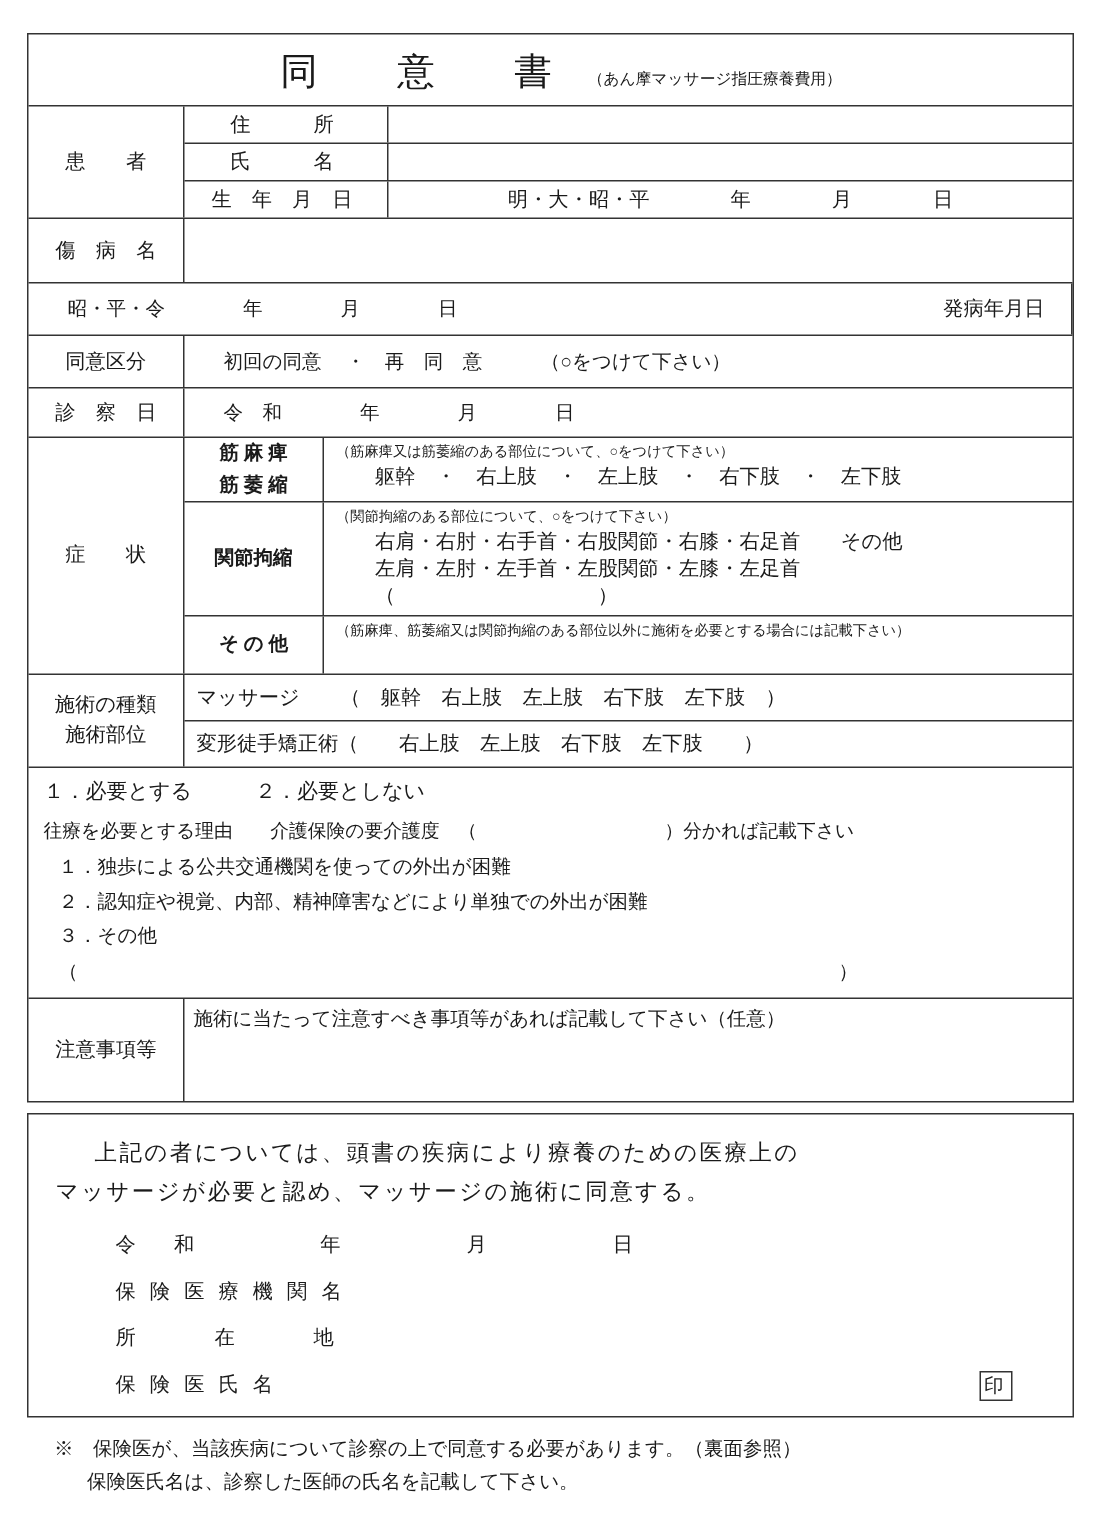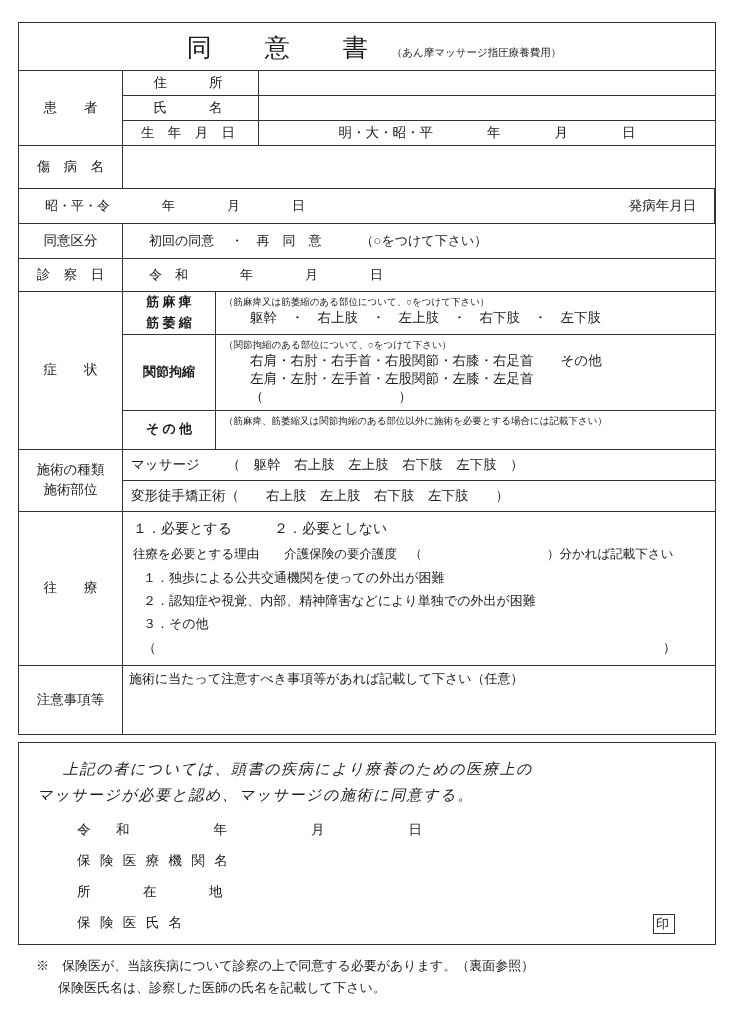--- a/index.html
+++ b/index.html
@@ -97,21 +97,20 @@
     width: 698px;
     padding: 14px 18px 12px 18px;
     min-height: 196px;
     position: relative;
   }
   .statement p {
     margin: 0;
     font-size: 15px;
     letter-spacing: 1.6px;
     line-height: 1.7;
-    font-style: italic;
   }
   .sig-line {
     font-size: 13.5px;
     letter-spacing: 6px;
     margin-top: 13px;
     padding-left: 40px;
   }
   .seal {
     position: absolute;
     right: 22px;
@@ -239,21 +238,20 @@
         <div class="sub-row" style="height:30px">
           <div class="valuefield" style="display:flex;align-items:center">マッサージ　　（　躯幹　右上肢　左上肢　右下肢　左下肢　）</div>
         </div>
         <div class="sub-row" style="height:30px">
           <div class="valuefield" style="display:flex;align-items:center">変形徒手矯正術（　　右上肢　左上肢　右下肢　左下肢　　）</div>
         </div>
       </div>
     </div>
 
     <div class="row">
-      <div class="cell label-cell">往　　療</div>
       <div class="cell grow" style="padding:6px 10px">
         <div style="font-size:14px;margin-bottom:6px">１．必要とする　　　２．必要としない</div>
         <div style="font-size:12.5px">往療を必要とする理由　　介護保険の要介護度　（　　　　　　　　　　）分かれば記載下さい</div>
         <div class="ofuryo-list">
           <div>１．独歩による公共交通機関を使っての外出が困難</div>
           <div>２．認知症や視覚、内部、精神障害などにより単独での外出が困難</div>
           <div>３．その他</div>
           <div>（　　　　　　　　　　　　　　　　　　　　　　　　　　　　　　　　　　　　　　　）</div>
         </div>
       </div>

